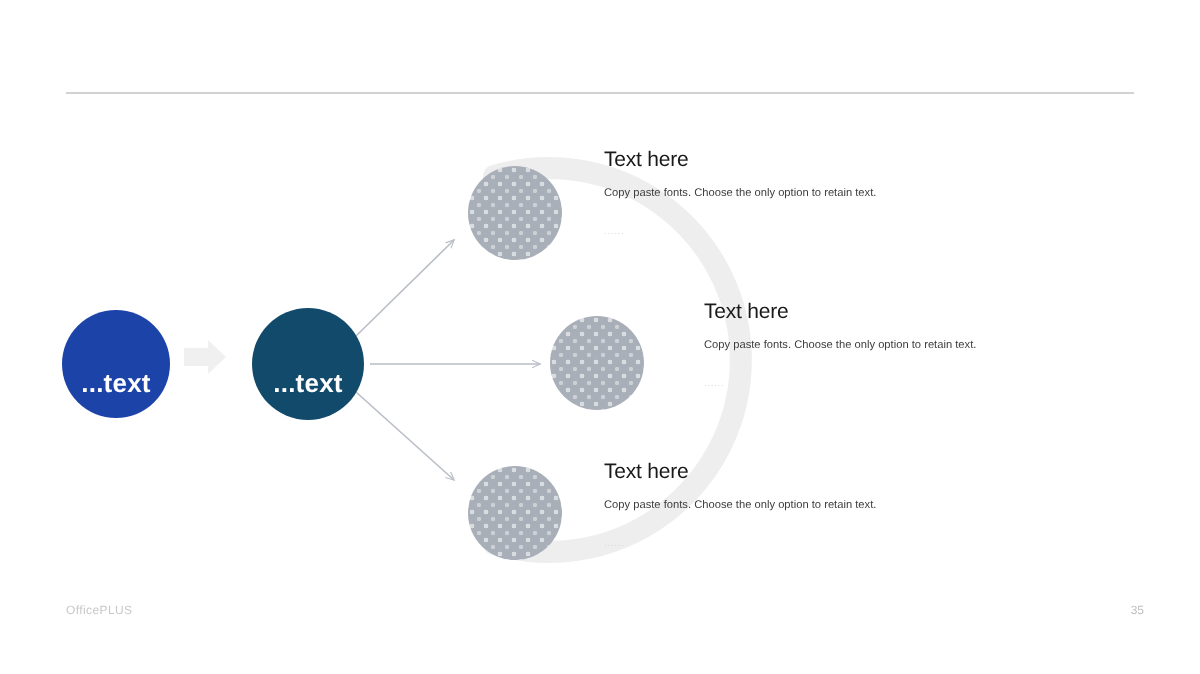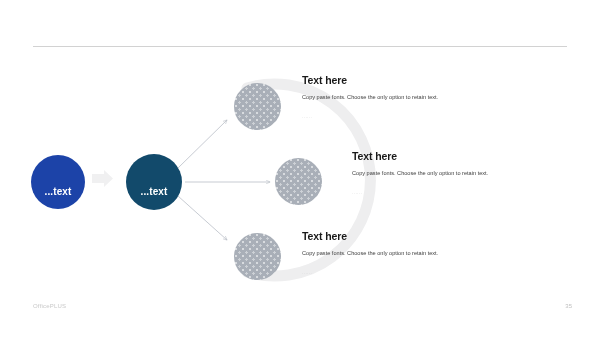--- a/index.html
+++ b/index.html
@@ -40,21 +40,21 @@
   
   .node {
     position: absolute;
     border-radius: 50%;
     display: flex;
     align-items: center;
     justify-content: center;
     box-sizing: border-box;
   }
   .node-label {
-    font-size: 10px;
+    font-size: 13px;
     font-weight: bold;
     color: #ffffff;
     letter-spacing: 0.1px;
     white-space: nowrap;
     margin-top: 19px;
   }
   .node-start {
     left: 31px;
     top: 155px;
     width: 54px;
@@ -88,21 +88,21 @@
   .text-block {
     position: absolute;
     width: 195px;
   }
   .tb-1 { left: 302px; top: 74px; }
   .tb-2 { left: 352px; top: 150px; }
   .tb-3 { left: 302px; top: 230px; }
 
   .tb-heading {
     font-size: 10.5px;
-    font-weight: bold;
+    font-weight: normal;
     color: #1a1a1a;
     margin: 0 0 6px 0;
     letter-spacing: -0.1px;
   }
   .tb-body {
     font-size: 5.6px;
     line-height: 1.95;
     color: #3d3d3d;
     margin: 0;
     width: 176px;

